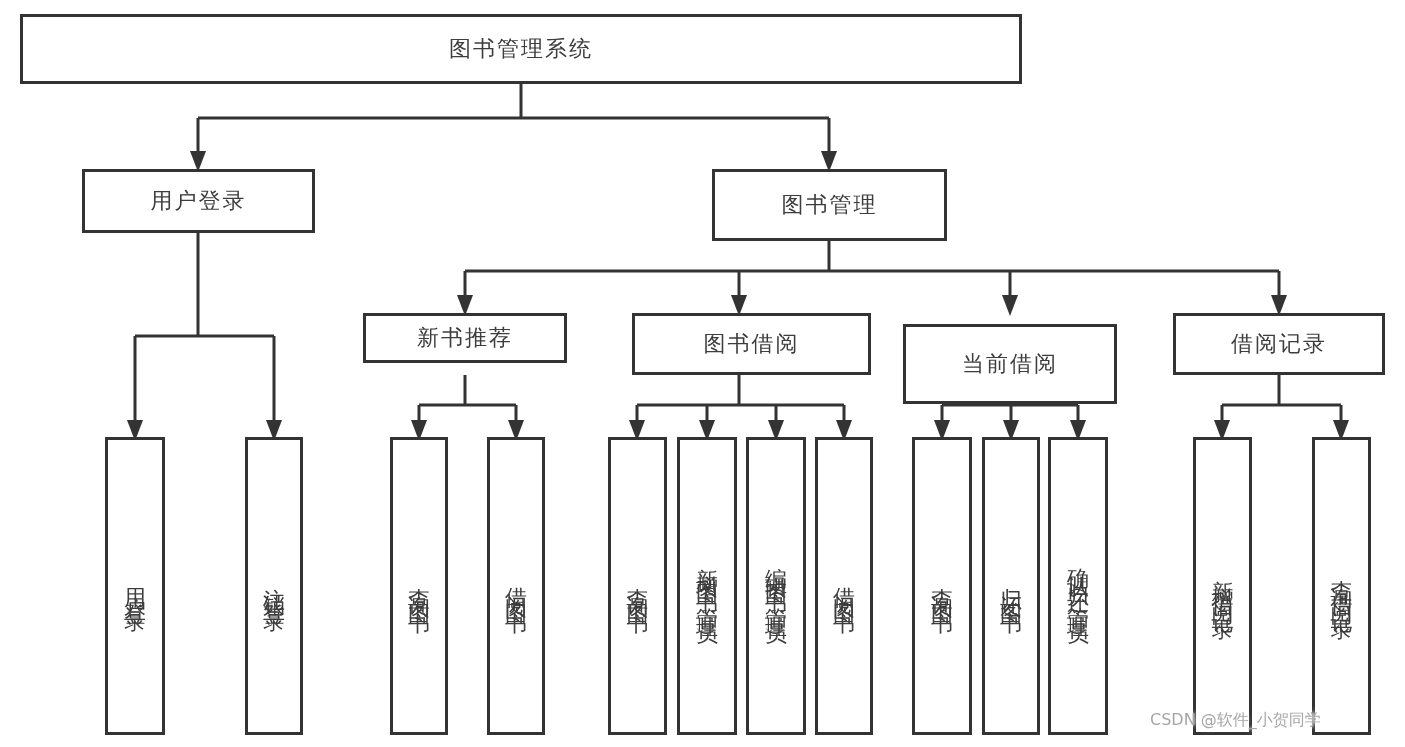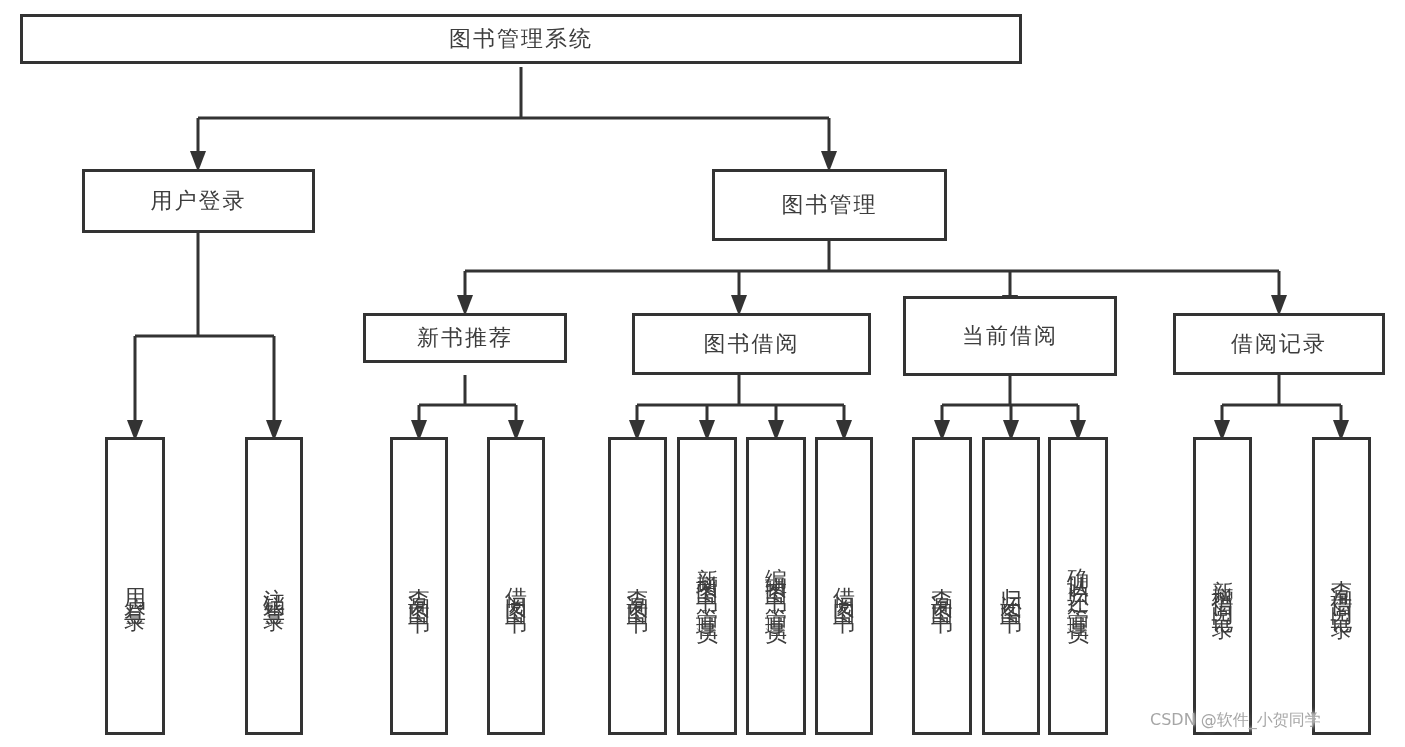--- a/index.html
+++ b/index.html
@@ -26,28 +26,28 @@
     white-space:nowrap;
   }
   .v-label{
     writing-mode:vertical-rl;
     text-orientation:mixed;
     font-size:22px;
     line-height:1;
     letter-spacing:8px;
   }
   
-  .n-root   {left:20px;  top:14px;  width:1002px; height:50px;}
+  .n-root   {left:20px;  top:14px;  width:1002px; height:70px;}
   
   .n-login  {left:82px;  top:169px; width:233px;  height:64px;}
   .n-bookmgmt{left:712px; top:169px; width:235px;  height:72px;}
   
   .n-newbook{left:363px; top:313px; width:204px;  height:50px;}
   .n-borrow {left:632px; top:313px; width:239px;  height:62px;}
-  .n-current{left:903px; top:296px; width:214px;  height:80px;text-align:center;}
+  .n-current{left:903px; top:324px; width:214px;  height:80px;text-align:center;}
   .n-records{left:1173px;top:313px; width:212px;  height:62px;}
   
   .leaf{top:437px;height:298px;}
   .l1 {left:105px; width:60px;}
   .l2 {left:245px; width:58px;}
   .l3 {left:390px; width:58px;}
   .l4 {left:487px; width:58px;}
   .l5 {left:608px; width:59px;}
   .l6 {left:677px; width:60px;}
   .l7 {left:746px; width:60px;}

